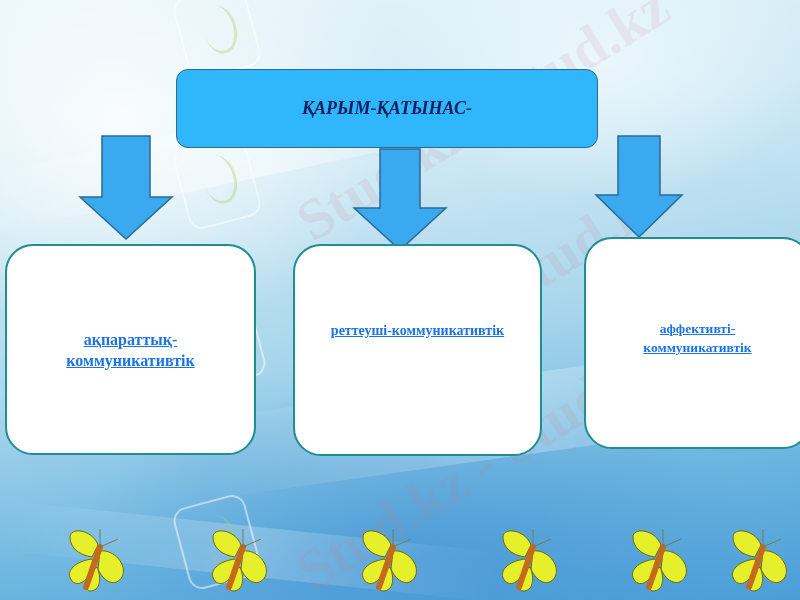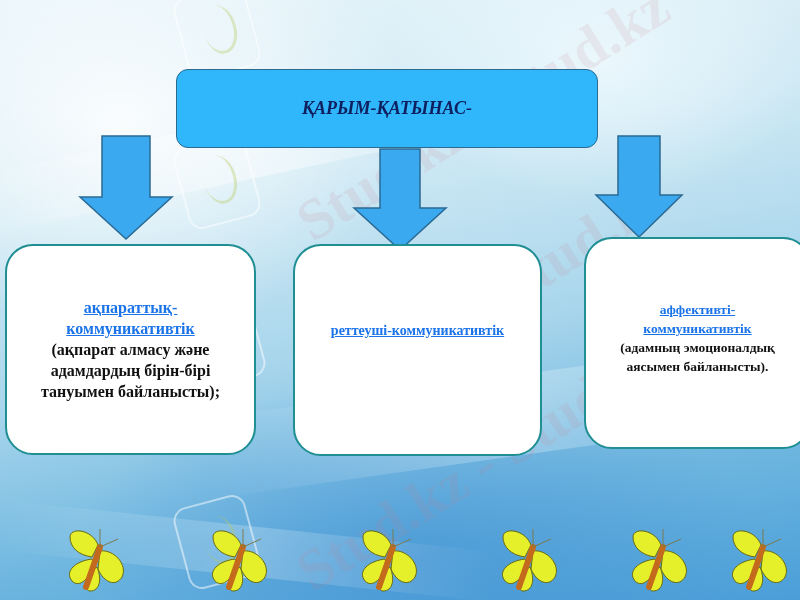--- a/index.html
+++ b/index.html
@@ -83,30 +83,28 @@
 </svg>
 <svg class="arrow" style="left:352px;top:148px;" width="96" height="104" viewBox="0 0 96 104">
   <polygon points="28,1 68,1 68,60 94,60 48,102 2,60 28,60" fill="#3aa9f0" stroke="#2a6a93" stroke-width="1.5"></polygon>
 </svg>
 <svg class="arrow" style="left:594px;top:135px;" width="90" height="104" viewBox="0 0 90 104">
   <polygon points="24,1 66,1 66,60 88,60 45,102 2,60 24,60" fill="#3aa9f0" stroke="#2a6a93" stroke-width="1.5"></polygon>
 </svg>
 
 <div class="card c1">
   <span class="term" style="width:170px;">ақпараттық-коммуникативтік</span>
-  <span class="desc" style="width:215px;">(ақпарат алмасу және адамдардың бірін-бірі тануымен байланысты);</span>
 </div>
 
 <div class="card c2">
   <span class="term">реттеуші-коммуникативтік</span>
 </div>
 
 <div class="card c3">
   <span class="term" style="width:150px;">аффективті-коммуникативтік</span>
-  <span class="desc" style="width:190px;">(адамның эмоционалдық аясымен байланысты).</span>
 </div>
 
 <svg class="butterfly" style="left:62px;top:525px;" viewBox="0 0 70 70">
   <g>
     <path d="M36 20 C30 4, 8 2, 8 12 C8 22, 16 30, 30 32 Z" fill="#e6f02a" stroke="#6a6a10" stroke-width="1"></path>
     <path d="M30 34 C14 36, 2 46, 10 56 C18 64, 28 52, 32 40 Z" fill="#e6f02a" stroke="#6a6a10" stroke-width="1"></path>
     <path d="M38 26 C52 24, 66 40, 60 52 C54 62, 42 58, 36 44 Z" fill="#e6f02a" stroke="#6a6a10" stroke-width="1"></path>
     <path d="M35 42 C40 54, 38 66, 28 66 C22 66, 26 54, 32 44 Z" fill="#e6f02a" stroke="#6a6a10" stroke-width="1"></path>
     <line x1="38" y1="22" x2="24" y2="62" stroke="#c46a1c" stroke-width="6" stroke-linecap="round"></line>
     <line x1="38" y1="22" x2="38" y2="4" stroke="#7a7a50" stroke-width="1"></line>

